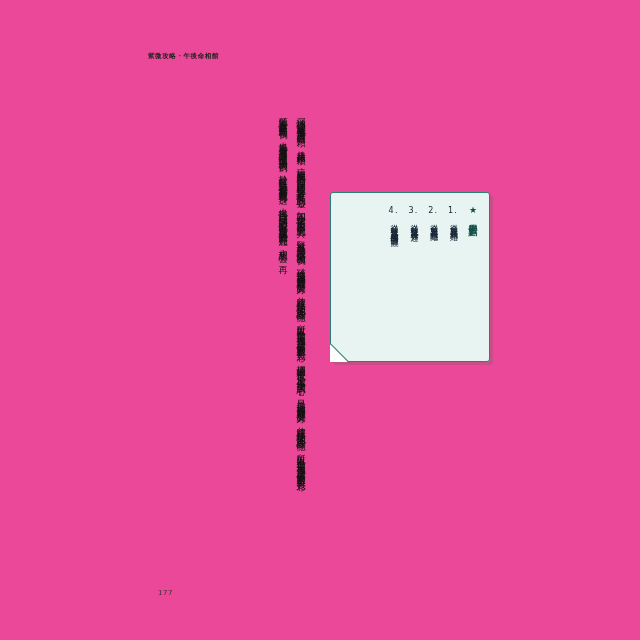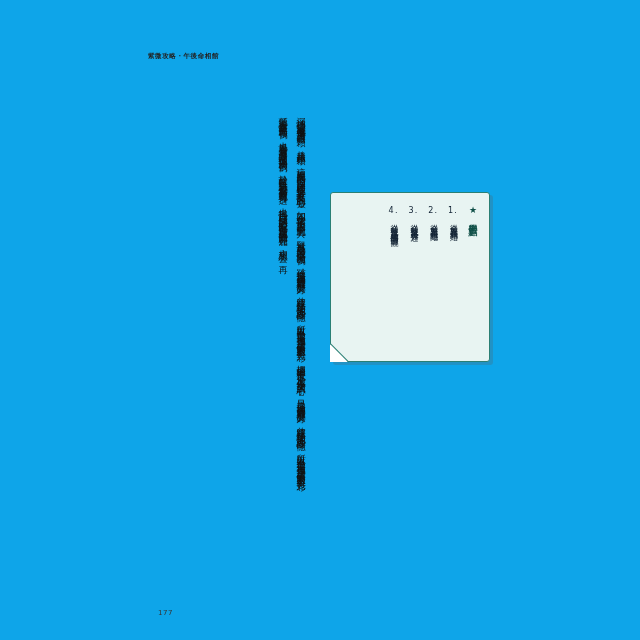--- a/index.html
+++ b/index.html
@@ -14,21 +14,21 @@
     color: #1a1a1a;
     position: relative;
     overflow: hidden;
   }
 
   .page {
     position: absolute;
     left: 0; top: 0;
     width: 640px;
     height: 640px;
-    background: #0ea5e9;
+    background: #ec4899;
   }
 
   
   .running-head {
     position: absolute;
     left: 148px;
     top: 52px;
     font-size: 6.5px;
     letter-spacing: 0.6px;
     color: #222;
@@ -127,21 +127,20 @@
     transform-origin: left bottom;
   }
 
   .page-number {
     position: absolute;
     left: 158px;
     top: 589px;
     font-size: 7px;
     color: #333;
     letter-spacing: 0.5px;
-    margin-top: 20px;
   }
 </style>
 </head>
 <body>
 
 <div class="page">
 
   <div class="running-head">紫微攻略・午後命相館</div>
 
   <div class="body-text">

